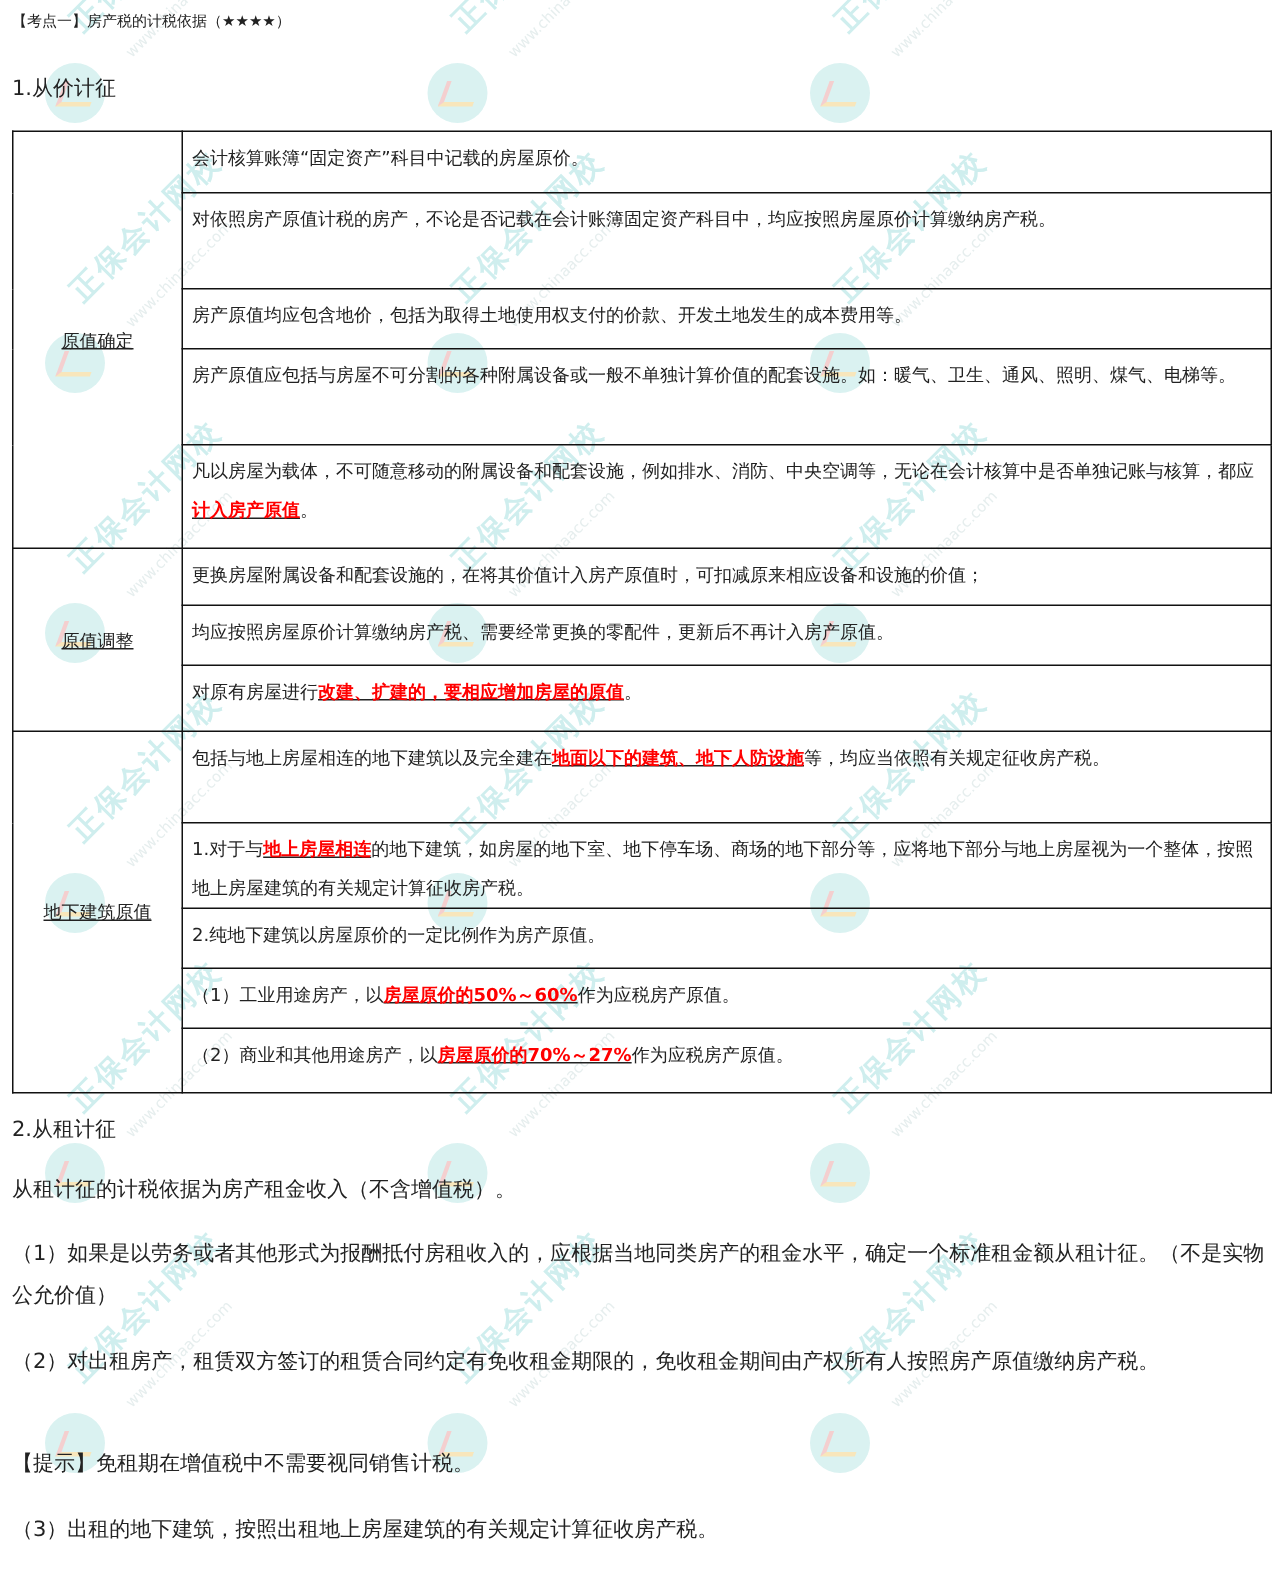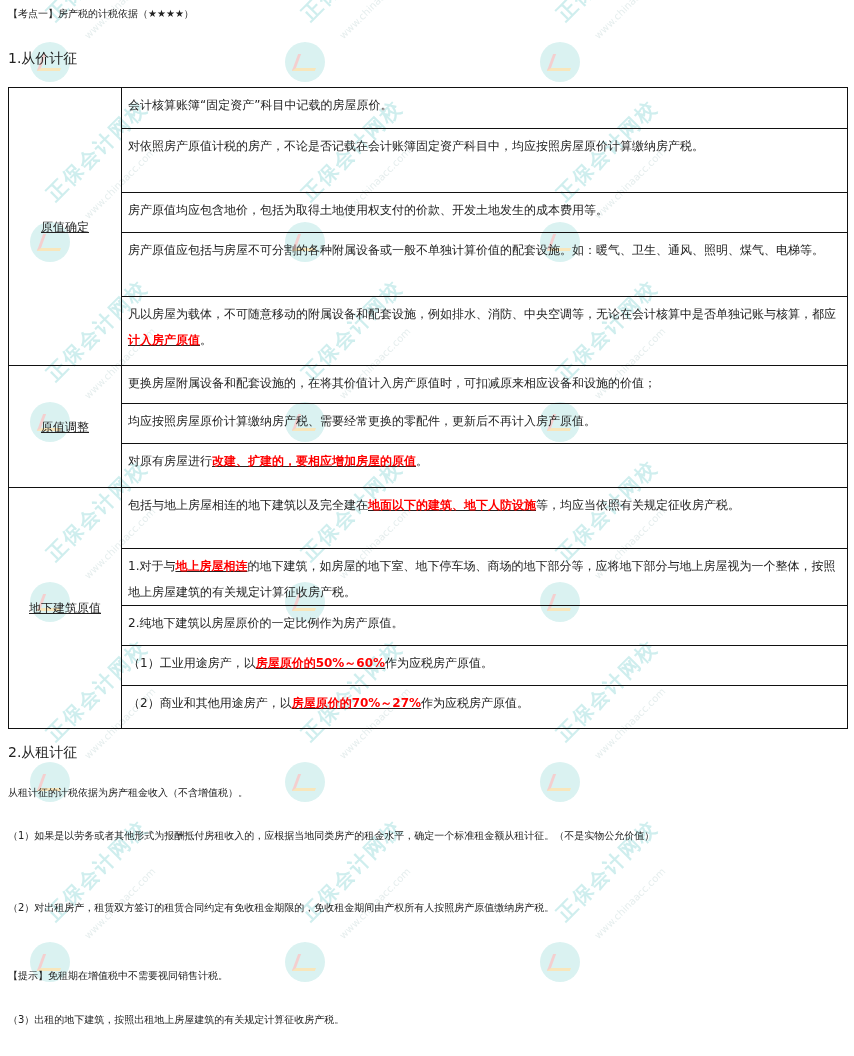--- a/index.html
+++ b/index.html
@@ -24,21 +24,21 @@
   }
   .wm .url {
     position: absolute; left: 60px; top: 50px; transform: rotate(-45deg); transform-origin: left bottom;
     color: #e6eeee; font-size: 10px; white-space: nowrap;
   }
   .content { position: relative; z-index: 1; }
   .title {
     position: absolute; left: 8px; top: 7px; font-size: 10px; font-weight: normal; color: #222;
   }
   .plain { position: absolute; left: 8px; font-size: 14px; color: #222; white-space: nowrap; }
-  .para { position: absolute; left: 8px; width: 842px; font-size: 10px; line-height: 28px; color: #222; }
+  .para { position: absolute; left: 8px; width: 842px; font-size: 14px; line-height: 28px; color: #222; }
   table.tax {
     position: absolute; left: 8px; top: 87px; width: 840px;
     border-collapse: collapse; table-layout: fixed;
   }
   table.tax td {
     border: 1px solid #111; vertical-align: top; padding: 4px 6px 0 6px;
     font-size: 12px; line-height: 26px; color: #222;
   }
   table.tax td.cat {
     width: 100px; text-align: center; vertical-align: middle; padding: 0; text-decoration: underline;

